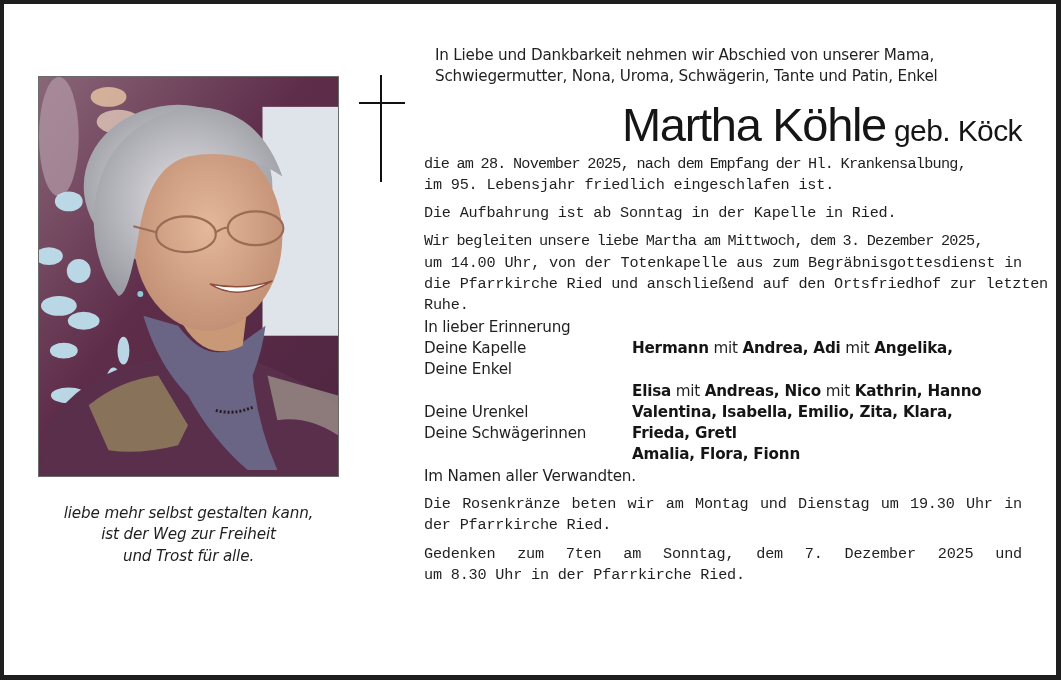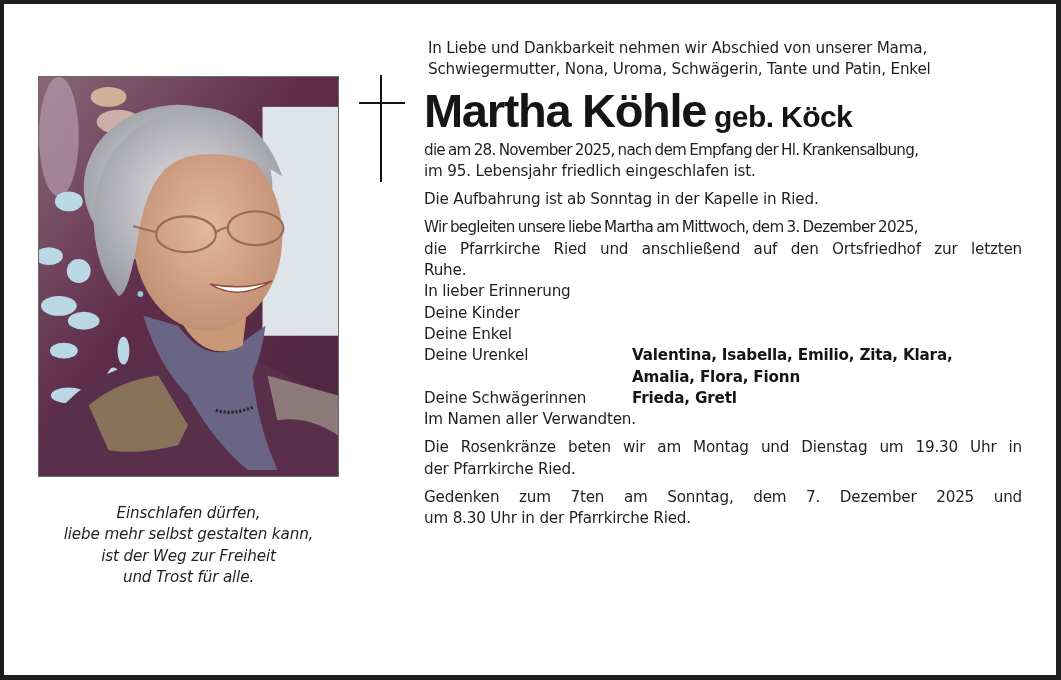--- a/index.html
+++ b/index.html
@@ -73,44 +73,44 @@
   .content {
     position: absolute;
     left: 424px; top: 34px;
     width: 598px;
     font-size: 15.2px;
     line-height: 21.3px;
     color: #1f1f1f;
     letter-spacing: -0.2px;
   }
   .content p { margin: 0; }
-  .intro { margin: 4px; }
+  .intro { margin: 11px; }
   .intro div { white-space: nowrap; }
 
   .title {
     margin-top: 0;
     height: 52px;
-    text-align: left;
+    text-align: right;
     white-space: nowrap;
     font-family: "Liberation Sans", sans-serif;
-    font-weight: bold;
+    font-weight: normal;
     color: #151515;
   }
   .title .name {
     font-size: 47px;
     letter-spacing: -1.3px;
     line-height: 52px;
   }
   .title .maiden {
     font-size: 30px;
     letter-spacing: -0.6px;
     margin-left: 8px;
   }
 
-  .para { margin-top: 7px !important; }
+  .para { margin-top: 7px !important; font-family: Liberation Mono, monospace; }
   .para.first { margin-top: 3px !important; }
   .line { white-space: nowrap; display: block; }
   .line.tight { letter-spacing: -0.75px; word-spacing: -1px; }
   .line.spread { text-align: justify; text-align-last: justify; }
 
   .family { }
   .family .row { display: flex; }
   .family .rel {
     width: 208px;
     flex: none;
@@ -190,21 +190,20 @@
     <path d="M178 335 Q195 340 215 332" fill="none" stroke="#2a1a1e" stroke-width="3" stroke-dasharray="2 2"></path>
   </svg>
 </div>
 
 <div class="cross">
   <div class="v"></div>
   <div class="h"></div>
 </div>
 
 <div class="poem">
-  <div>Einschlafen dürfen,</div>
   <div>liebe mehr selbst gestalten kann,</div>
   <div>ist der Weg zur Freiheit</div>
   <div>und Trost für alle.</div>
 </div>
 
 <div class="content">
   <div class="intro">
     <div>In Liebe und Dankbarkeit nehmen wir Abschied von unserer Mama,</div>
     <div>Schwiegermutter, Nona, Uroma, Schwägerin, Tante und Patin, Enkel</div>
   </div>
@@ -217,49 +216,52 @@
     <span class="line tight">die am 28. November 2025, nach dem Empfang der Hl. Krankensalbung,</span>
     <span class="line">im 95. Lebensjahr friedlich eingeschlafen ist.</span>
   </p>
 
   <p class="para">
     <span class="line">Die Aufbahrung ist ab Sonntag in der Kapelle in Ried.</span>
   </p>
 
   <p class="para">
     <span class="line tight">Wir begleiten unsere liebe Martha am Mittwoch, dem 3. Dezember 2025,</span>
+    <span class="line spread">um 14.00 Uhr, von der Totenkapelle aus zum Begräbnisgottesdienst in</span>
     <span class="line spread">die Pfarrkirche Ried und anschließend auf den Ortsfriedhof zur letzten</span>
     <span class="line">Ruhe.</span>
   </p>
 
   <div class="family">
     <div class="row">
       <span>In lieber Erinnerung</span>
     </div>
     <div id="family-rows">
         <div class="row">
-          <span class="rel">Deine Kinder</span>
+          <span class="rel">Deine Kapelle</span>
+          <span class="names"><b>Hermann</b><span class="mit"> mit </span><b>Andrea, Adi</b><span class="mit"> mit </span><b>Angelika,</b></span>
         </div>
         <div class="row">
           <span class="rel">Deine Enkel</span>
         </div>
         <div class="row">
           <span class="rel"></span>
+          <span class="names"><b>Elisa</b><span class="mit"> mit </span><b>Andreas, Nico</b><span class="mit"> mit </span><b>Kathrin, Hanno</b></span>
         </div>
         <div class="row">
           <span class="rel">Deine Urenkel</span>
           <span class="names"><b>Valentina, Isabella, Emilio, Zita, Klara,</b></span>
         </div>
         <div class="row">
+          <span class="rel">Deine Schwägerinnen</span>
+          <span class="names"><b>Frieda, Gretl</b></span>
+        </div>
+        <div class="row">
           <span class="rel"></span>
           <span class="names"><b>Amalia, Flora, Fionn</b></span>
-        </div>
-        <div class="row">
-          <span class="rel">Deine Schwägerinnen</span>
-          <span class="names"><b>Frieda, Gretl</b></span>
         </div>
       </div>
     <div class="row">
       <span>Im Namen aller Verwandten.</span>
     </div>
   </div>
 
   <p class="para">
     <span class="line spread">Die Rosenkränze beten wir am Montag und Dienstag um 19.30 Uhr in</span>
     <span class="line">der Pfarrkirche Ried.</span>

